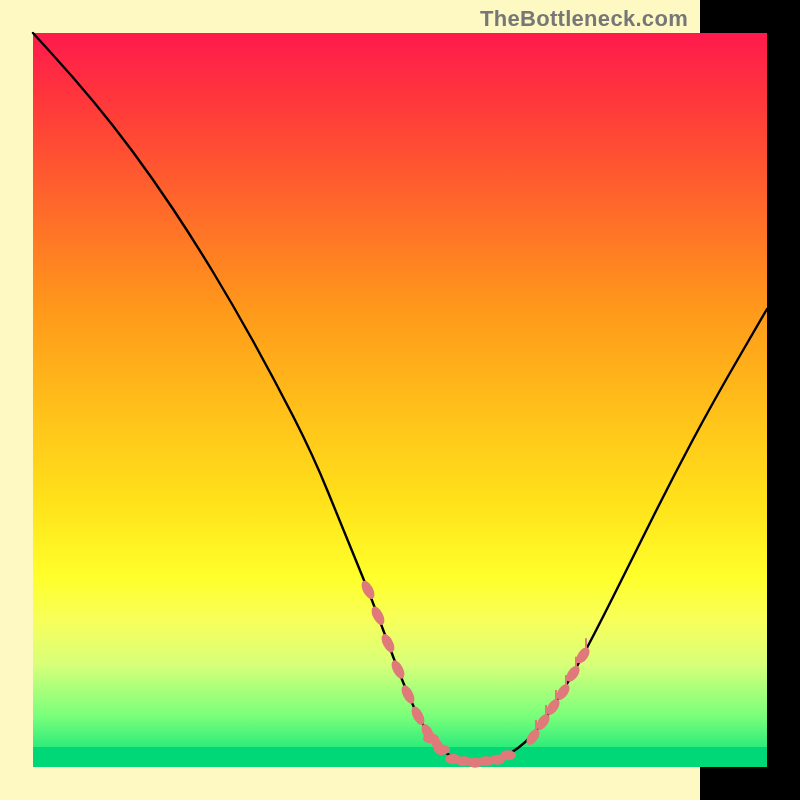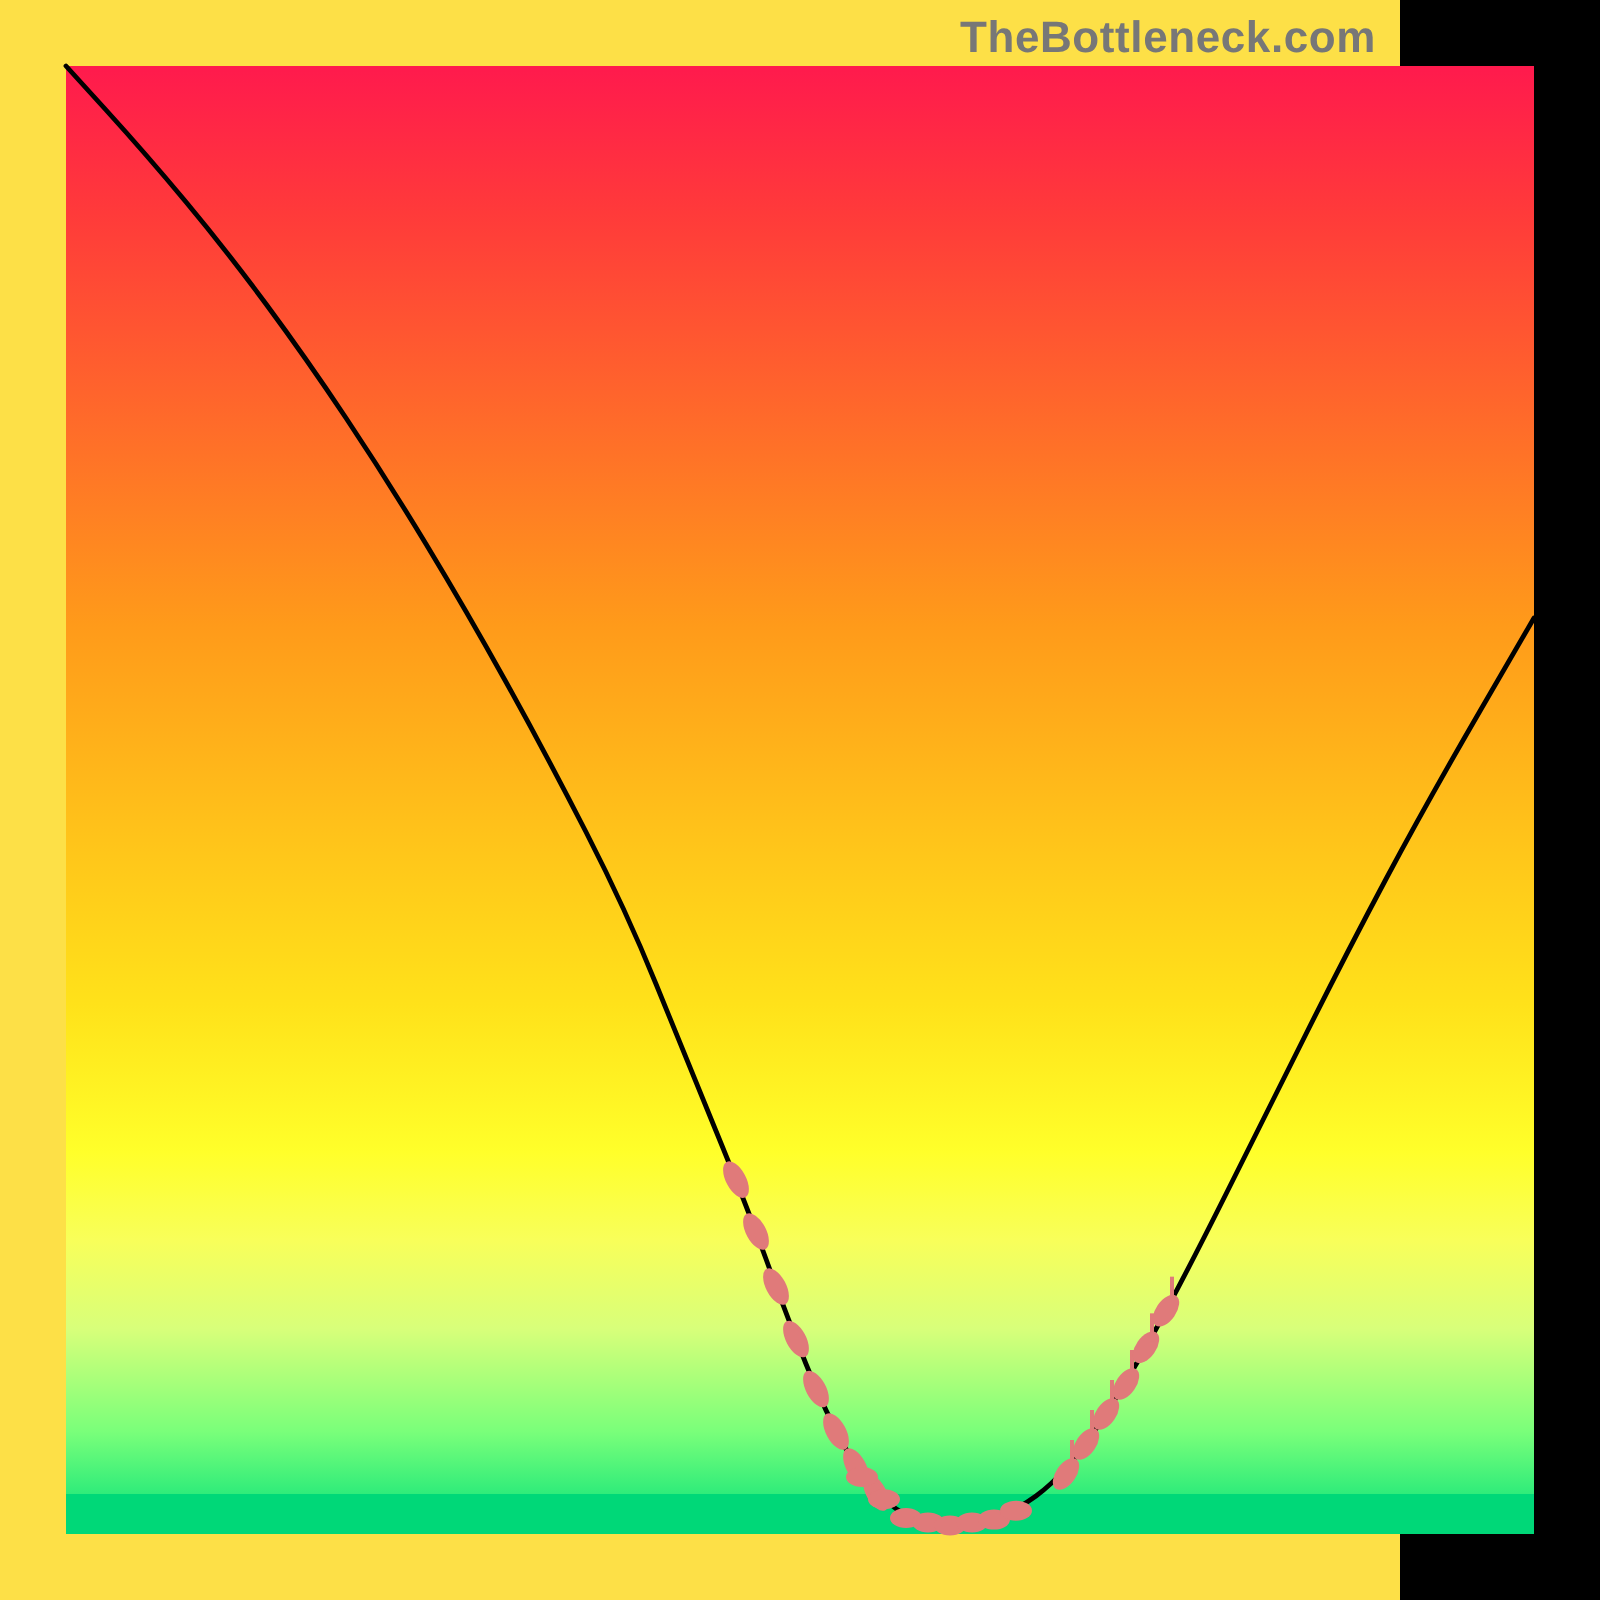--- a/index.html
+++ b/index.html
@@ -10,21 +10,21 @@
     background: #000;
     overflow: hidden;
     font-family: Arial, Helvetica, sans-serif;
   }
   .frame {
     position: absolute;
     left: 0;
     top: 0;
     width: 700px;
     height: 800px;
-    background: #fde047;
+    background: #fef9c3;
   }
   .plot-area {
     position: absolute;
     left: 33px;
     top: 33px;
     width: 734px;
     height: 734px;
     background: linear-gradient(to bottom,
       #ff1a4d 0%,
       #ff3a3a 10%,

